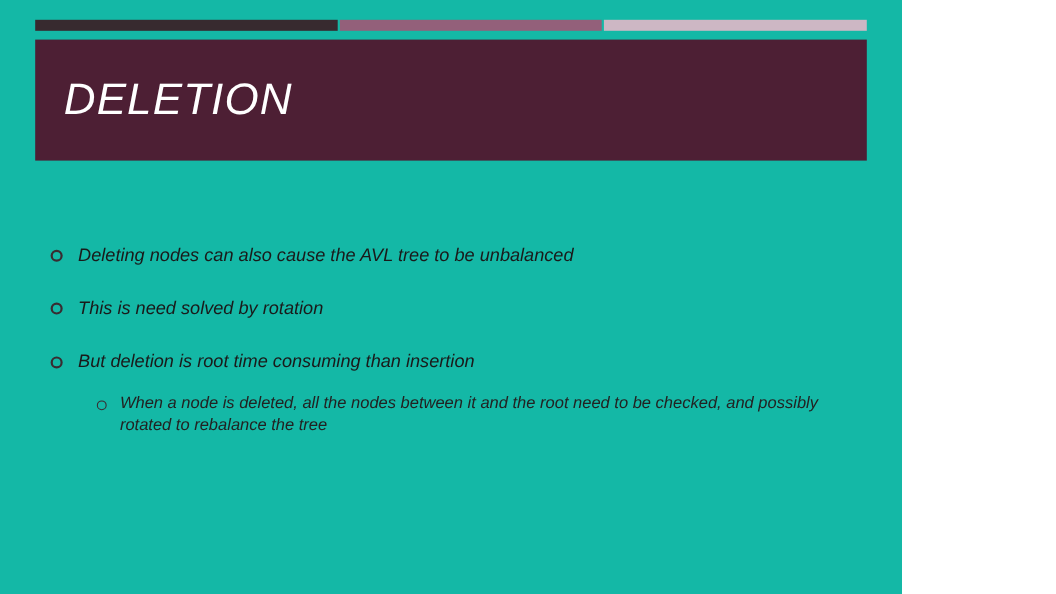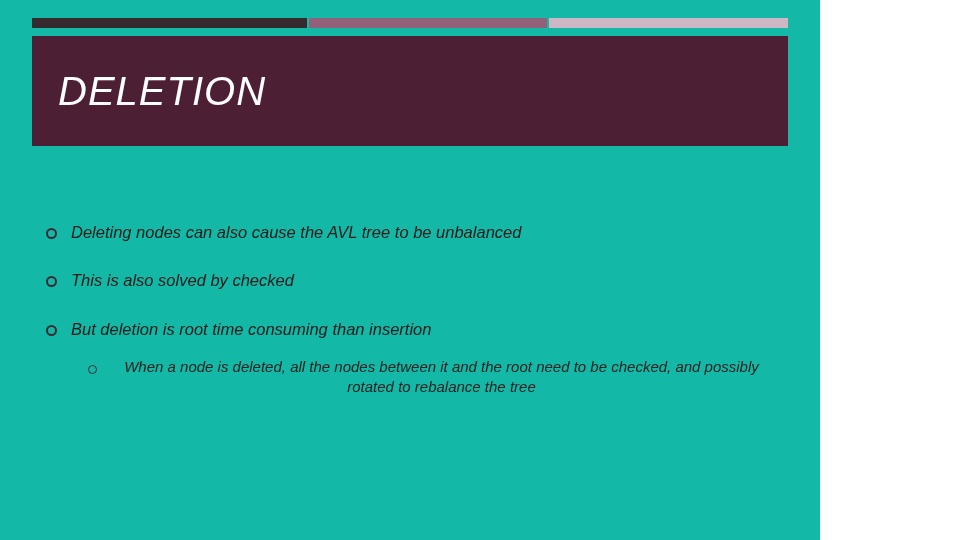--- a/index.html
+++ b/index.html
@@ -18,21 +18,21 @@
   .title-text { color: #fff; font-size: 40px; font-weight: 300; letter-spacing: 1px; }
 
   
   .content { position: absolute; top: 220px; left: 46px; right: 46px; color: #1a1a1a; font-size: 16.5px; line-height: 1.35; }
   .lvl1 { display: flex; align-items: center; margin-bottom: 24px; }
   .lvl1 .bullet { flex: 0 0 auto; margin-right: 14px; margin-top: 2px; }
   .lvl1 .text { flex: 1; font-weight: 400; }
   .lvl2-wrap { margin-left: 42px; margin-top: -8px; }
   .lvl2 { display: flex; align-items: flex-start; margin-bottom: 20px; font-size: 15px; color: #222; }
   .lvl2 .bullet { flex: 0 0 auto; margin-right: 12px; margin-top: 2px; }
-  .lvl2 .text { flex: 1; text-align: center; }
+  .lvl2 .text { flex: 1; }
 
   
   .obullet { display: inline-block; width: 11px; height: 11px; border: 2px solid #392c31; border-radius: 50%; background: transparent; }
   .obullet.small { width: 9px; height: 9px; border-width: 1.8px; }
 </style>
 </head>
 <body>
 
 <div class="slide">
 
@@ -48,21 +48,21 @@
 
   <div class="content">
 
     <div class="lvl1">
       <span class="bullet"><span class="obullet"></span></span>
       <span class="text">Deleting nodes can also cause the AVL tree to be unbalanced</span>
     </div>
 
     <div class="lvl1">
       <span class="bullet"><span class="obullet"></span></span>
-      <span class="text">This is also solved by checked</span>
+      <span class="text">This is need solved by rotation</span>
     </div>
 
     <div class="lvl1">
       <span class="bullet"><span class="obullet"></span></span>
       <span class="text">But deletion is root time consuming than insertion</span>
     </div>
 
     <div class="lvl2-wrap">
       <div class="lvl2">
         <span class="bullet"><span class="obullet small"></span></span>

